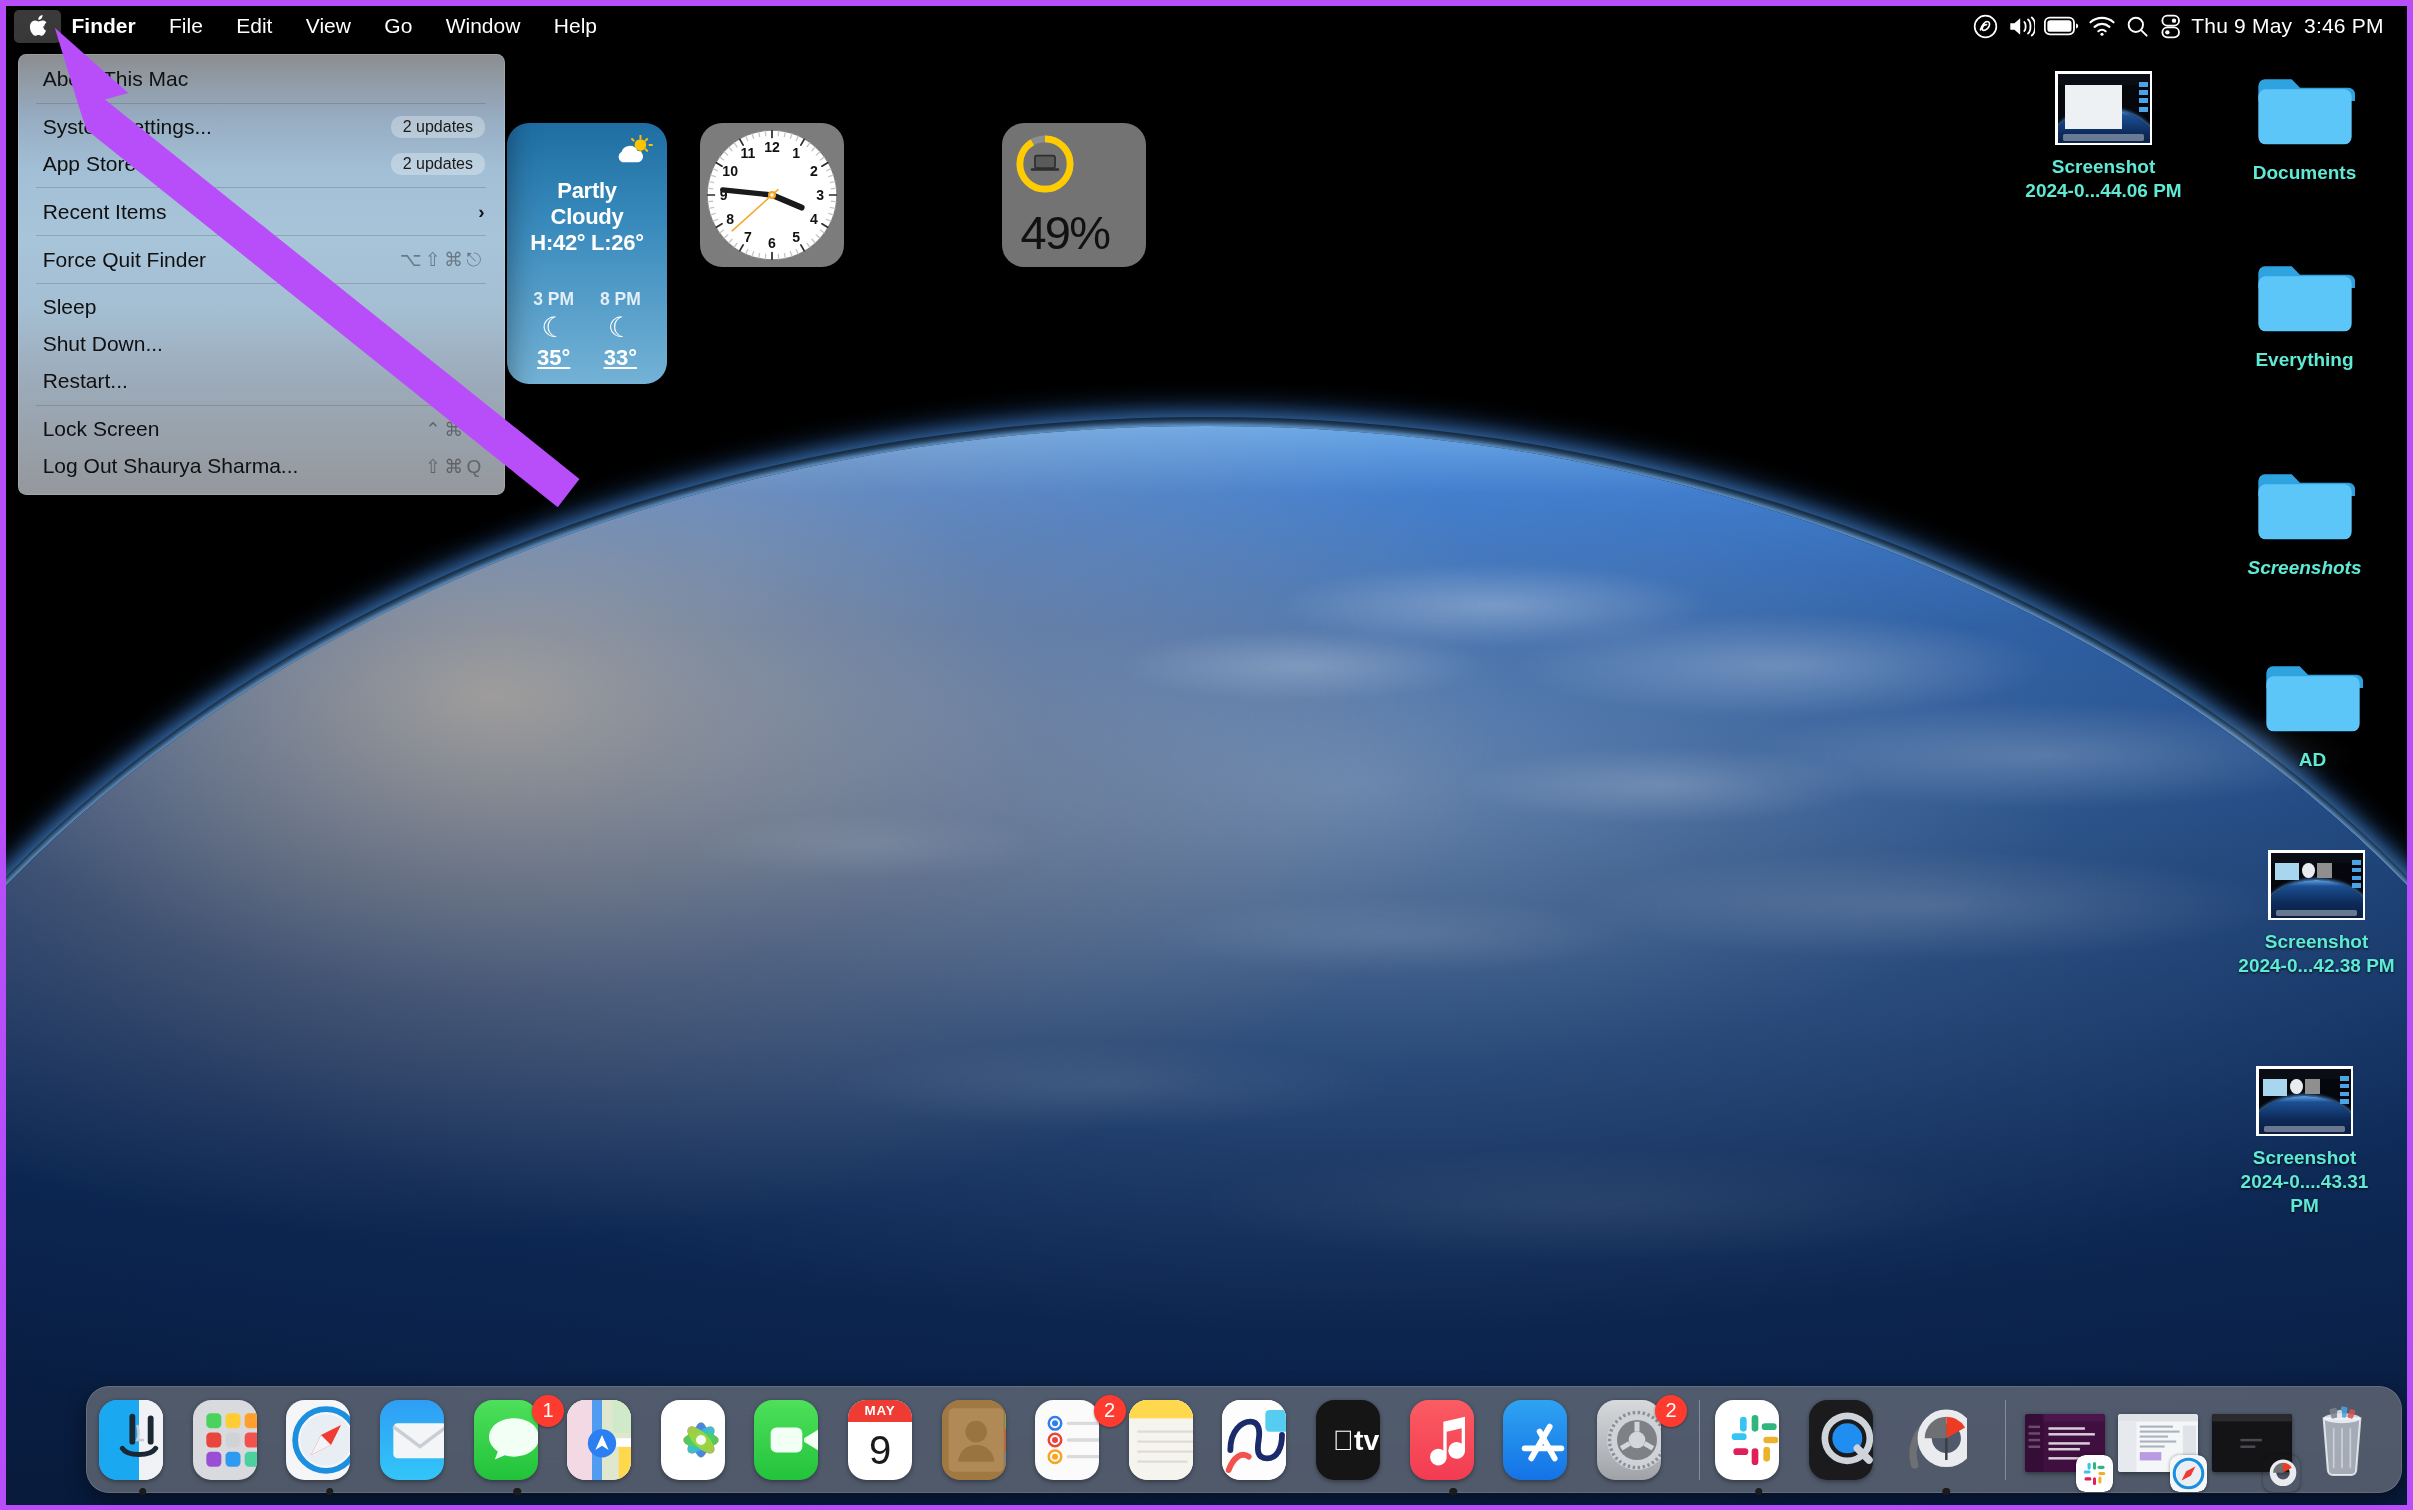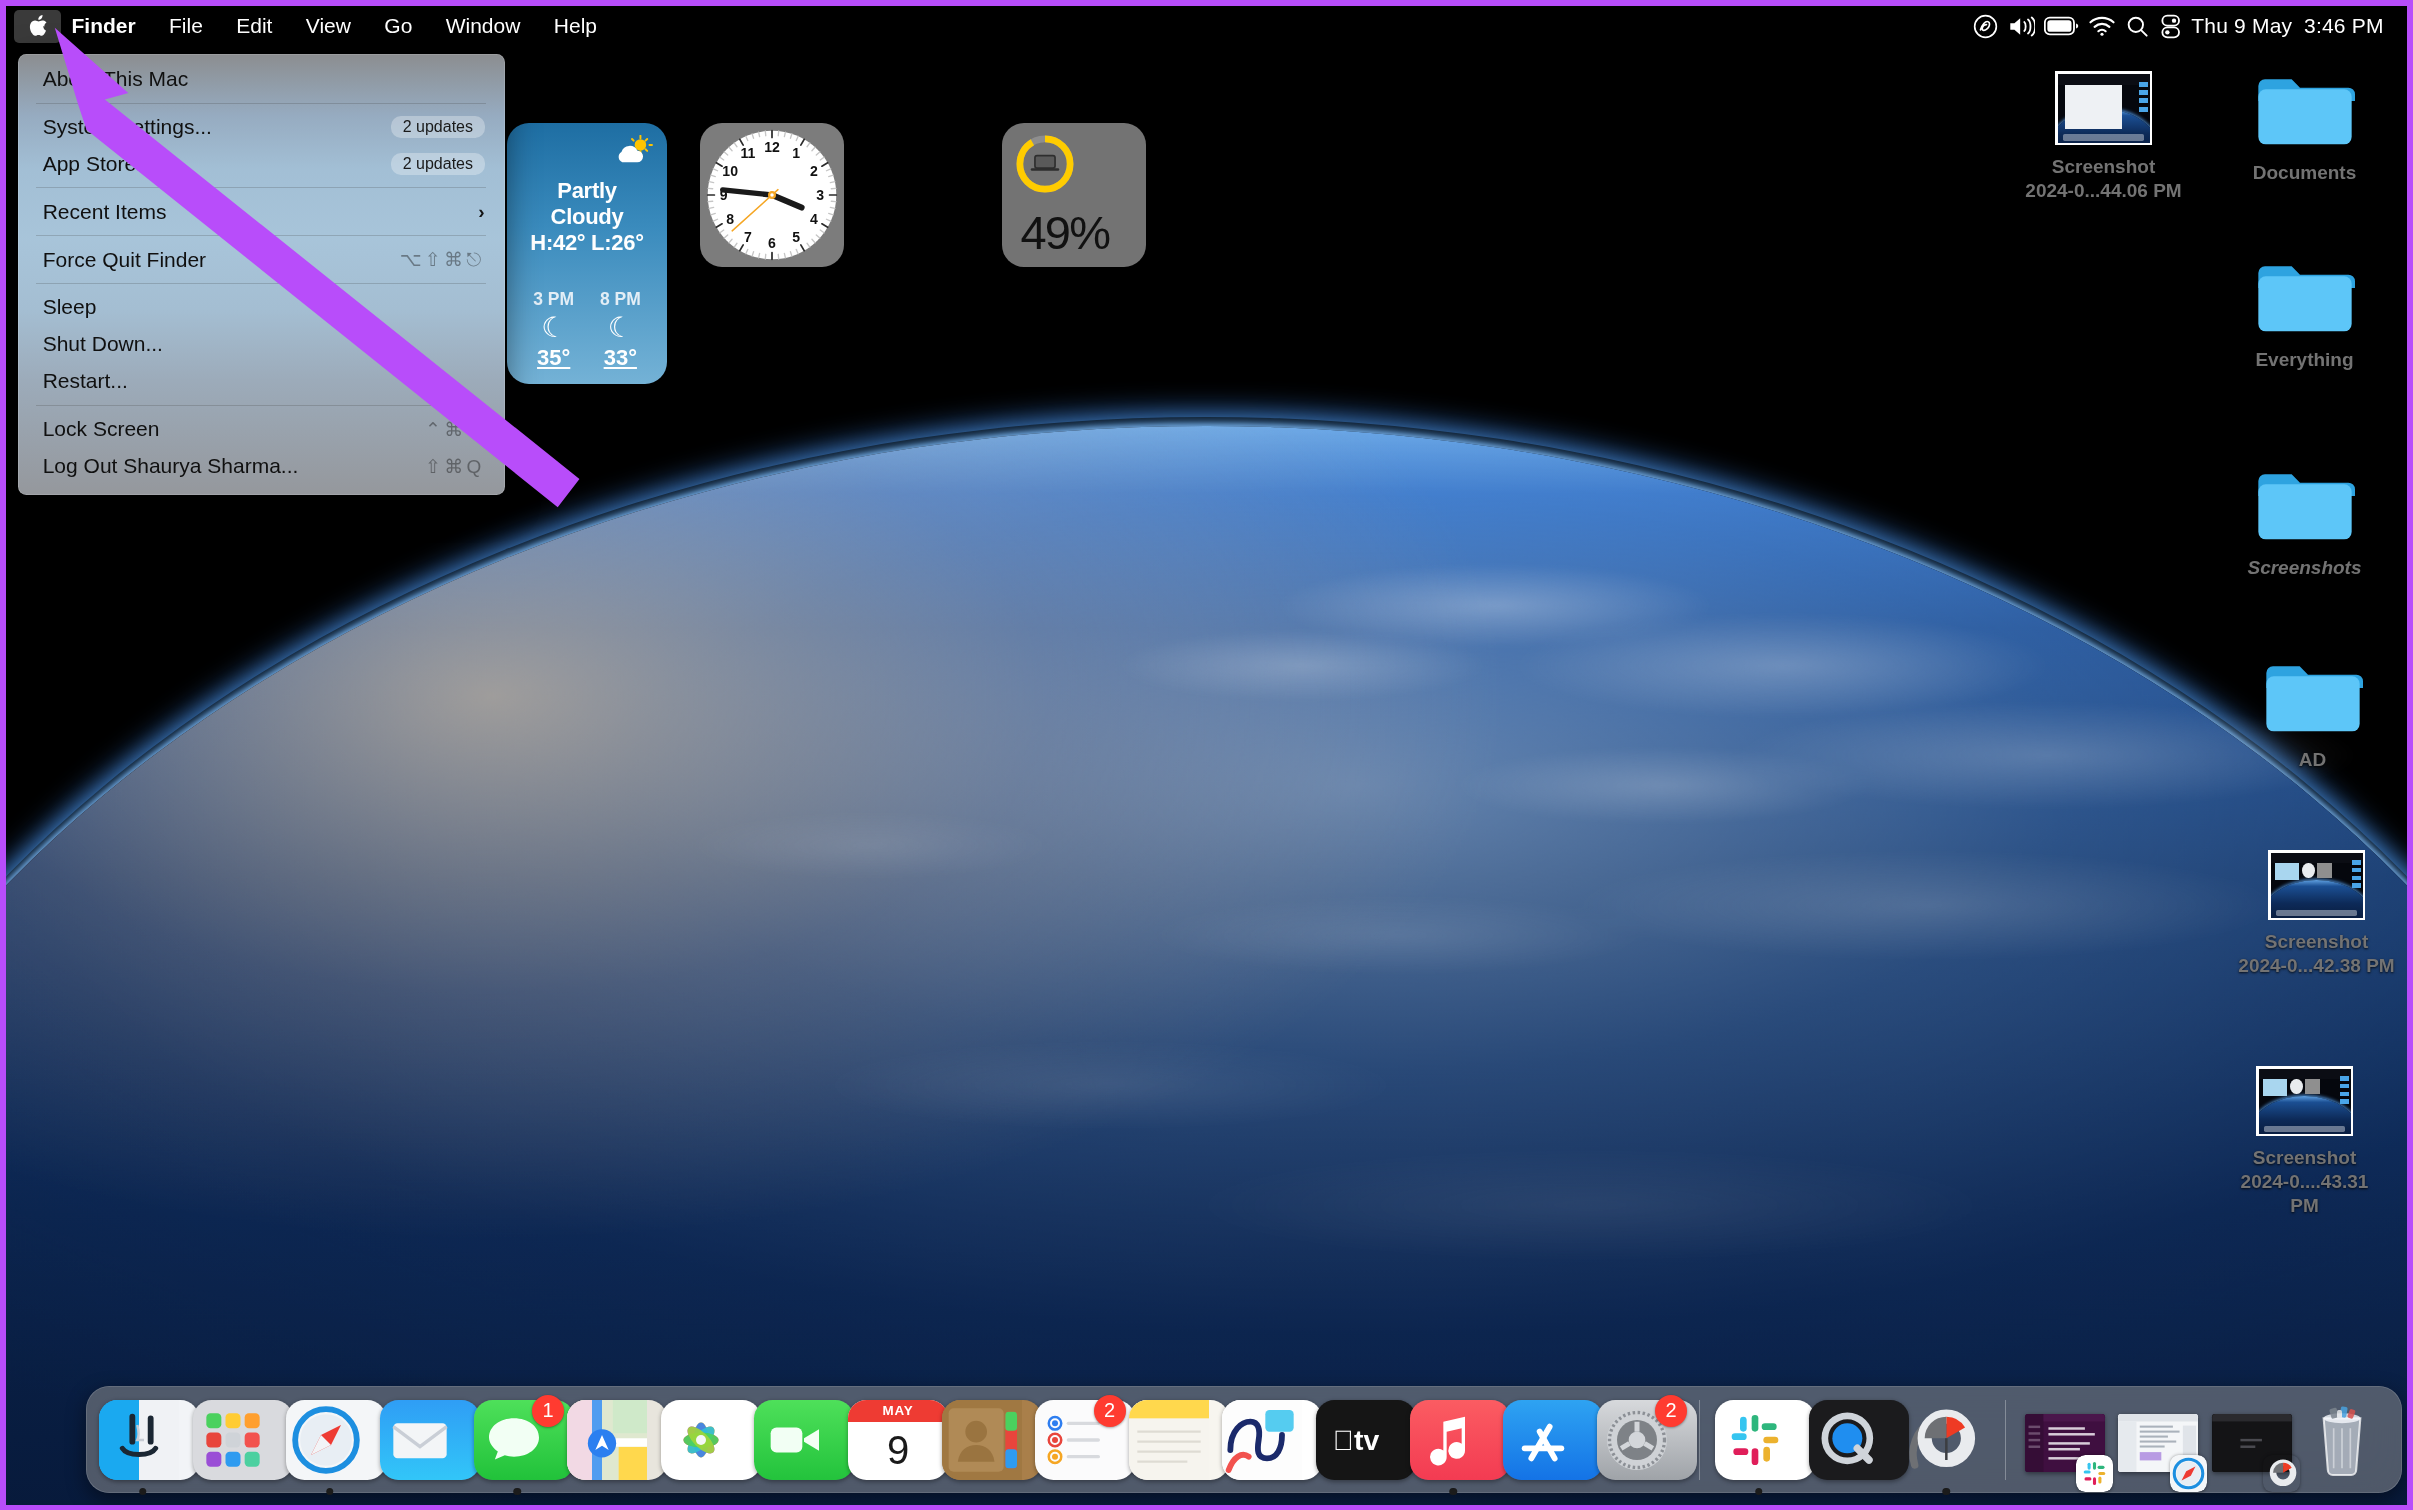--- a/index.html
+++ b/index.html
@@ -108,31 +108,31 @@
   .shot-earth { position:absolute; left:-10%; top:52%; width:120%; height:120%;
                 border-radius:50%;
                 background:linear-gradient(180deg,#5fa0e0 0%,#1b4f93 8%,#0d2a58 30%,#050f26 70%);
                 box-shadow:0 -0.8px 3.3px 0.8px rgba(90,170,255,.7); }
   .shot-win { position:absolute; background:#eef1f4; }
   .shot-dock { position:absolute; left:6%; right:6%; bottom:2%; height:10%;
                background:rgba(200,205,215,.5); border-radius:1.7px; }
   .shot-side { position:absolute; right:2%; top:12%; width:9%; height:60%;
                background:linear-gradient(180deg,#4aa5e8 0 12%, transparent 12% 20%,#4aa5e8 20% 32%, transparent 32% 40%,#4aa5e8 40% 52%, transparent 52% 60%,#4aa5e8 60% 72%, transparent 72%); }
   .dicon .folder { width:100px; height:80px; margin:0 auto; position:relative; }
-  .dicon .lbl { margin-top:10px; font-size:19px; font-weight:bold; color:#737373;
+  .dicon .lbl { margin-top:10px; font-size:19px; font-weight:bold; color:#5eead4;
                 line-height:1.25; text-shadow:0 0.8px 2.5px rgba(0,0,0,.85); }
 
   
   #dock { position:absolute; left:80px; bottom:11.7px; height:107px;
           display:flex; align-items:flex-end; gap:0; padding:6.7px 10px 6.7px 10px;
           background:rgba(125,127,133,.62); border-radius:23.4px;
           box-shadow:inset 0 0 0 0.8px rgba(255,255,255,.16), 0 6.7px 20px rgba(0,0,0,.45);
           backdrop-filter:blur(18.4px); z-index:30; }
   .dk { position:relative; width:87px; height:87px; margin:0 3.3px; }
-  .dk .app { width:100px; height:80px; border-radius:18.4px; overflow:hidden; position:relative;
+  .dk .app { width:64px; height:80px; border-radius:18.4px; overflow:hidden; position:relative;
              box-shadow:0 1.7px 4.2px rgba(0,0,0,.35); }
   .dk .dot { position:absolute; left:50%; bottom:-8.4px; transform:translateX(-50%);
              width:7.5px; height:7.5px; border-radius:50%; background:#1b1b1b; }
   .badge { position:absolute; right:-3.3px; top:-5px; min-width:32px; height:32px;
            border-radius:16px; background:#ff3b30; color:#fff; font-size:20px;
            display:flex; align-items:center; justify-content:center; font-weight:400;
            box-shadow:0 0.8px 2.5px rgba(0,0,0,.4); padding:0 5.8px; }
   .dk-sep { width:1.7px; height:80px; background:rgba(255,255,255,.3); margin:0 11.7px; align-self:center; }
   .dk-min { width:87px; height:87px; margin:0 3.3px; position:relative; display:flex;
             align-items:center; justify-content:center; }

